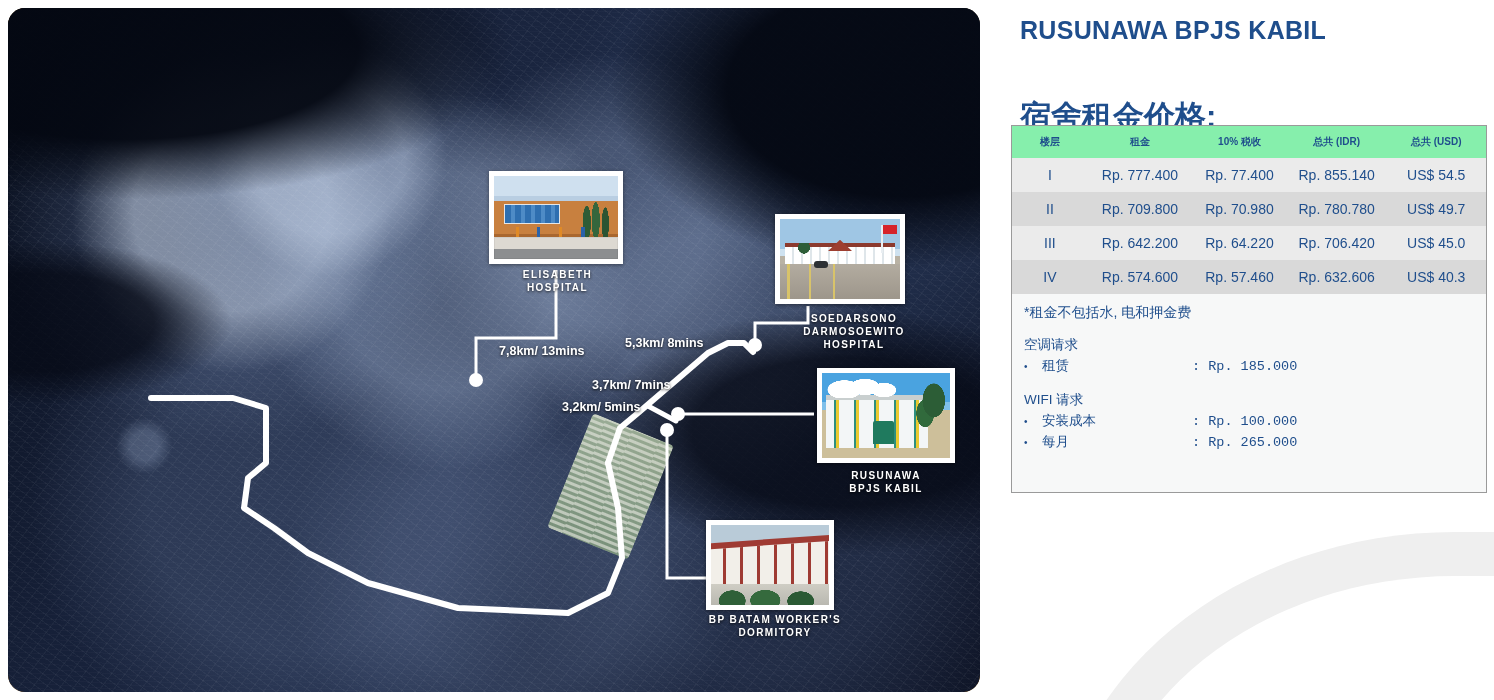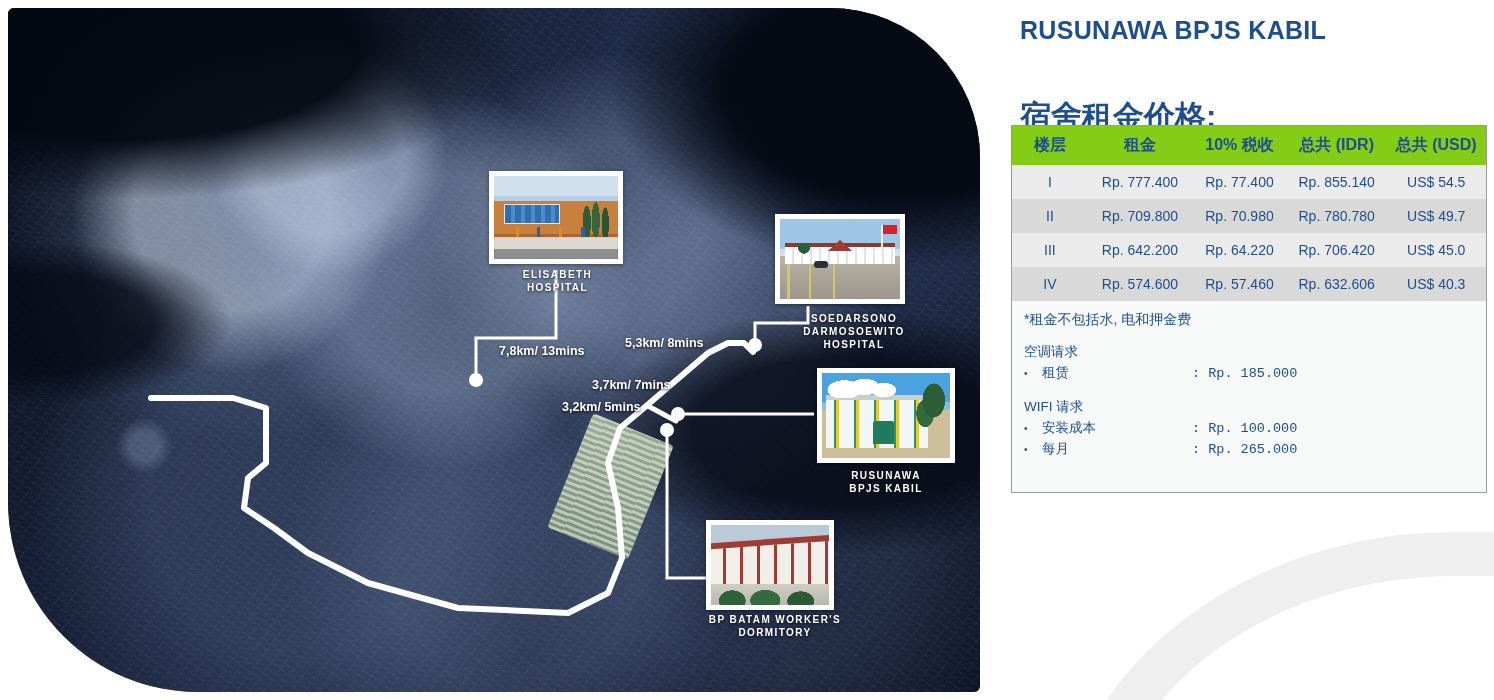--- a/index.html
+++ b/index.html
@@ -33,20 +33,21 @@
     z-index:2;
   }
   .map-shape{
     position:absolute; inset:0;
     border-top-left-radius:6px;
     border-top-right-radius:150px;
     border-bottom-right-radius:6px;
     border-bottom-left-radius:190px;
     overflow:hidden;
     background:#a16207;
+    border-radius:17px;
   }
   
   .sat{
     position:absolute; inset:0;
     background:
       radial-gradient(circle at 14% 64%, rgba(152,170,200,.30) 0 1.5%, transparent 3%),
       radial-gradient(circle at 33% 22%, rgba(180,196,222,.55) 0 9%, rgba(120,140,175,.22) 14%, transparent 22%),
       radial-gradient(circle at 23% 30%, rgba(196,210,232,.62) 0 11%, rgba(110,130,168,.18) 18%, transparent 26%),
       radial-gradient(circle at 45% 40%, rgba(166,184,214,.38) 0 16%, transparent 28%),
       radial-gradient(circle at 62% 33%, rgba(150,168,200,.34) 0 12%, transparent 24%),
@@ -240,22 +241,22 @@
     background:#f7f8f8;
     border:1px solid #9a9a9a;
     box-sizing:border-box;
   }
   table.rates{
     width:100%;border-collapse:collapse;
     font-size:14px;color:#1f4e8c;
   }
   table.rates th{
     font-weight:bold;padding:9px 4px 9px 4px;
-    text-align:center;background:#84cc16;border:none;
-    font-size:16px;
+    text-align:center;background:#86efac;border:none;
+    font-size:10px;
   }
   table.rates td{
     padding:9px 4px;text-align:center;border:none;font-size:14px;
   }
   table.rates tr.odd td{background:#ebebeb;}
   table.rates tr.even td{background:#d9d9d9;}
   .col-floor{width:16%;}
   .col-rent{width:22%;}
   .col-tax{width:20%;}
   .col-idr{width:21%;}

